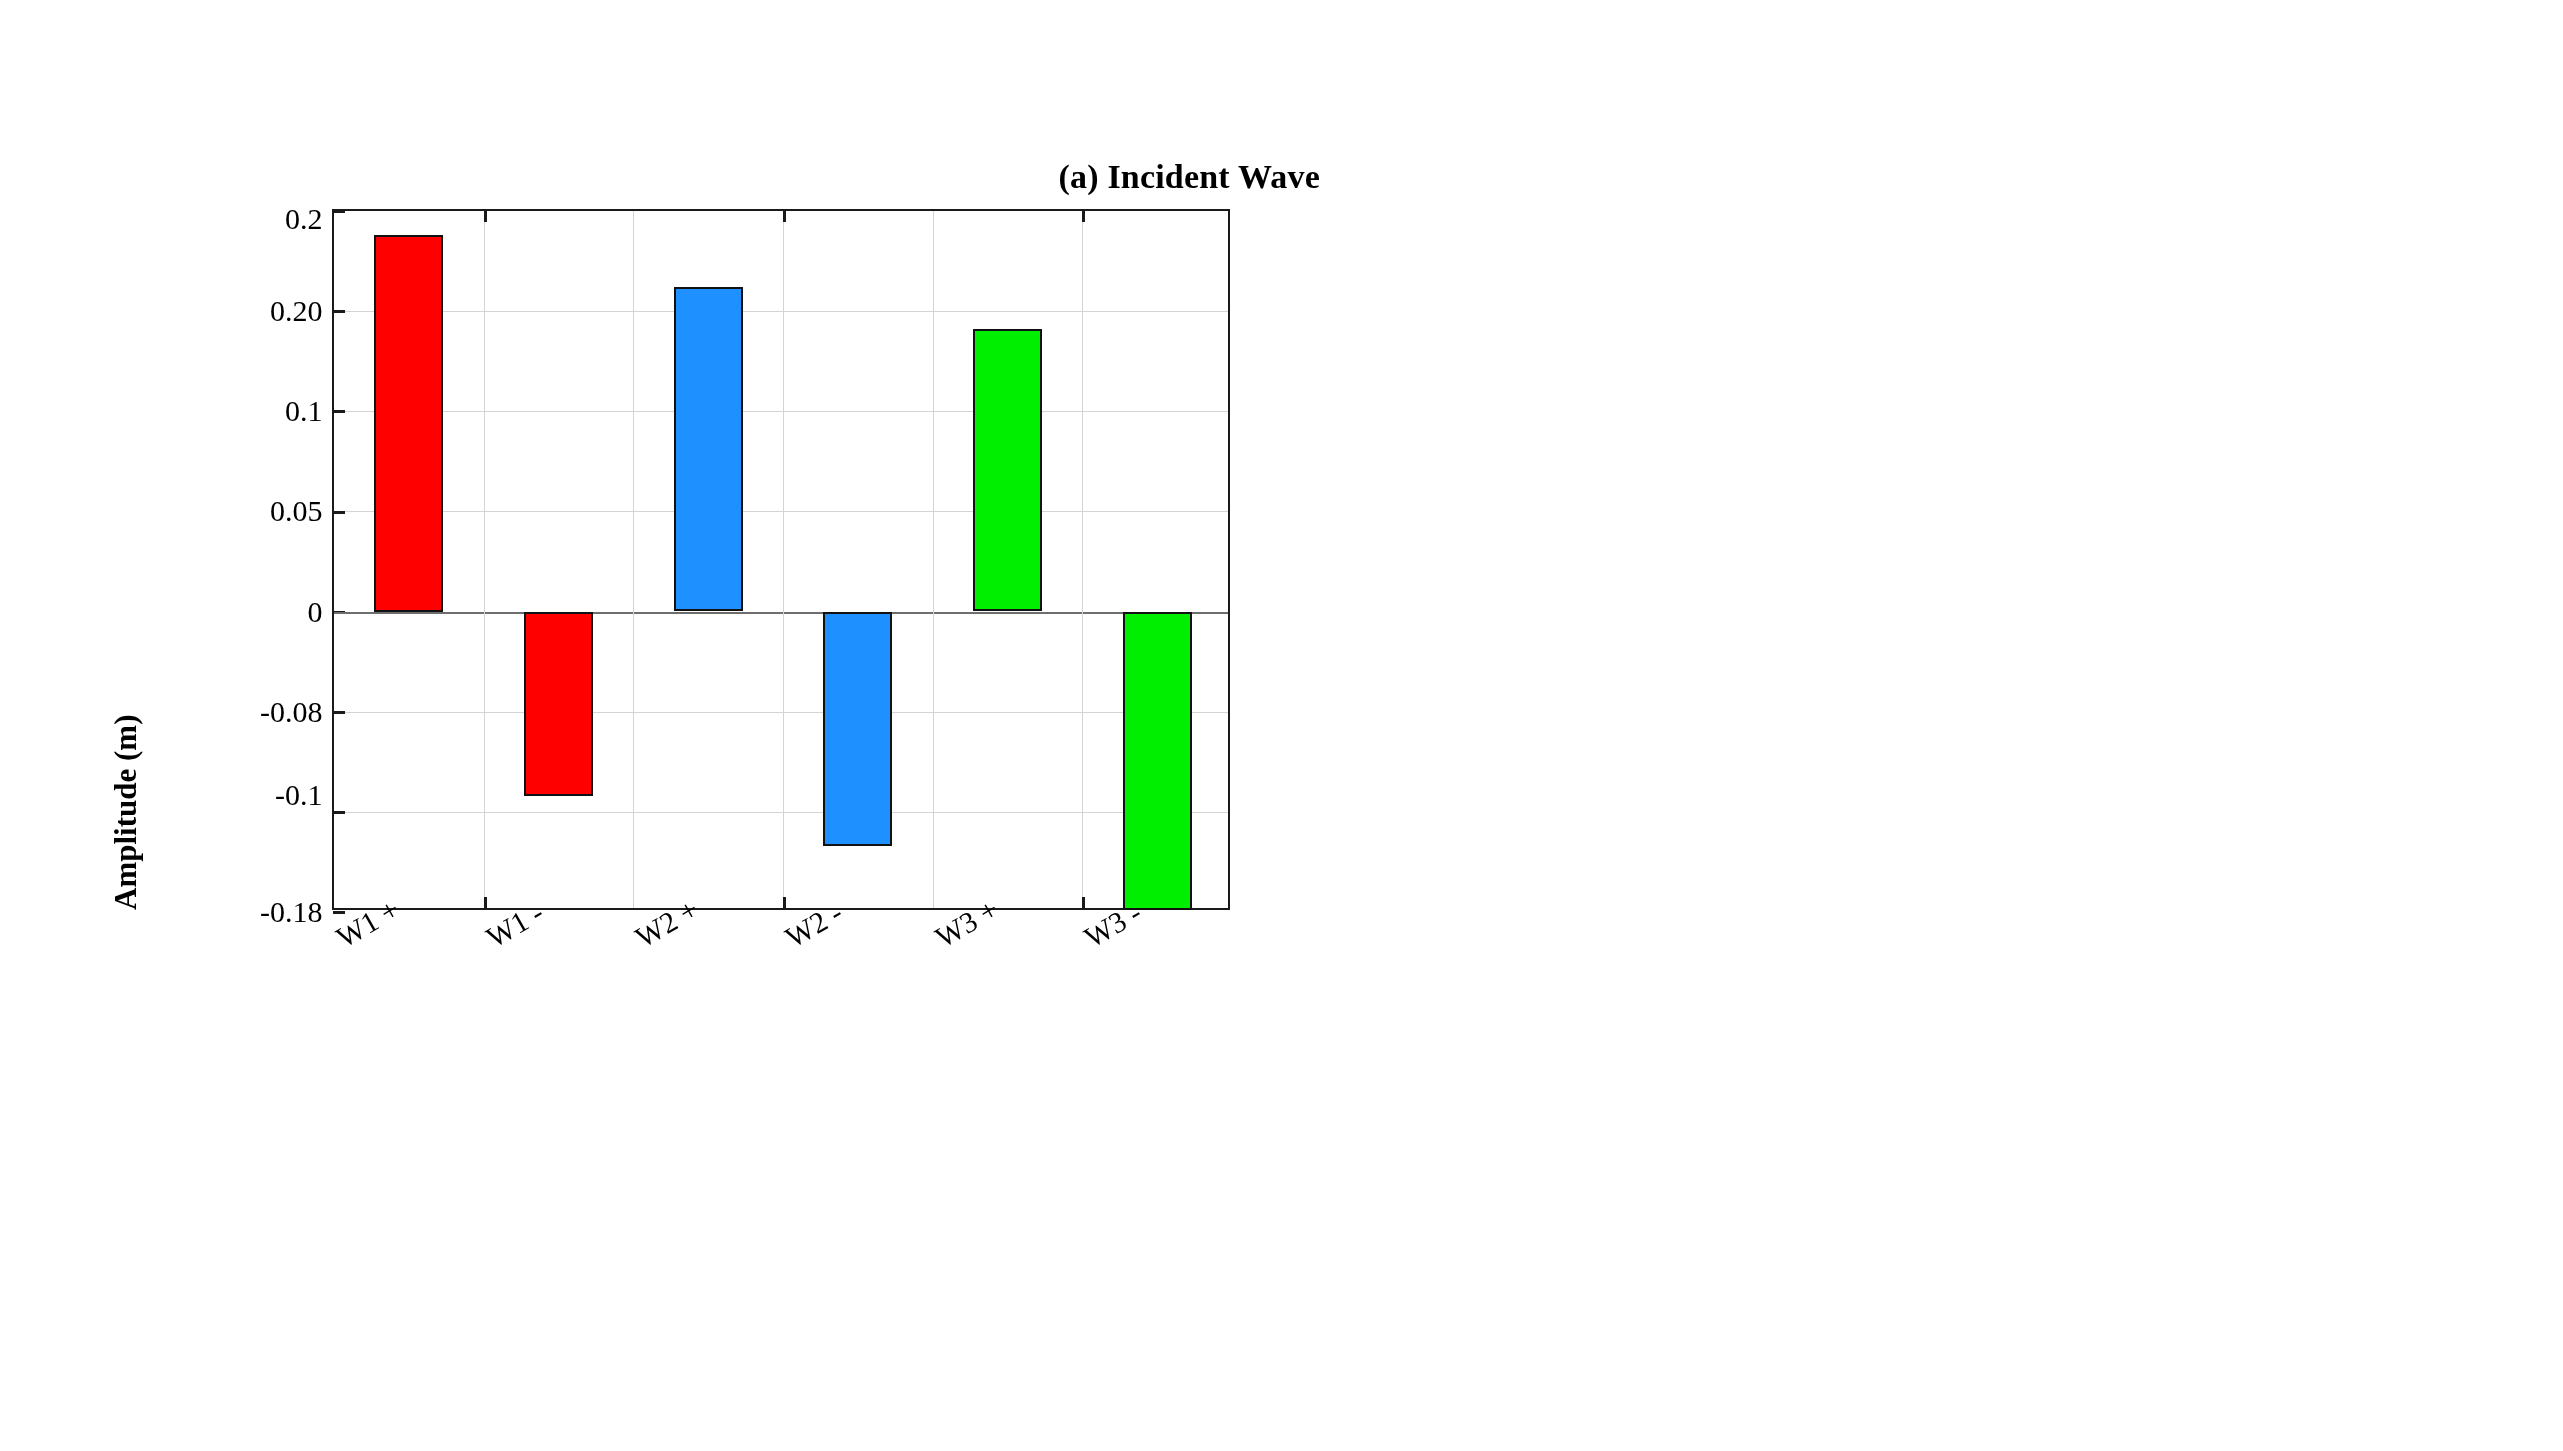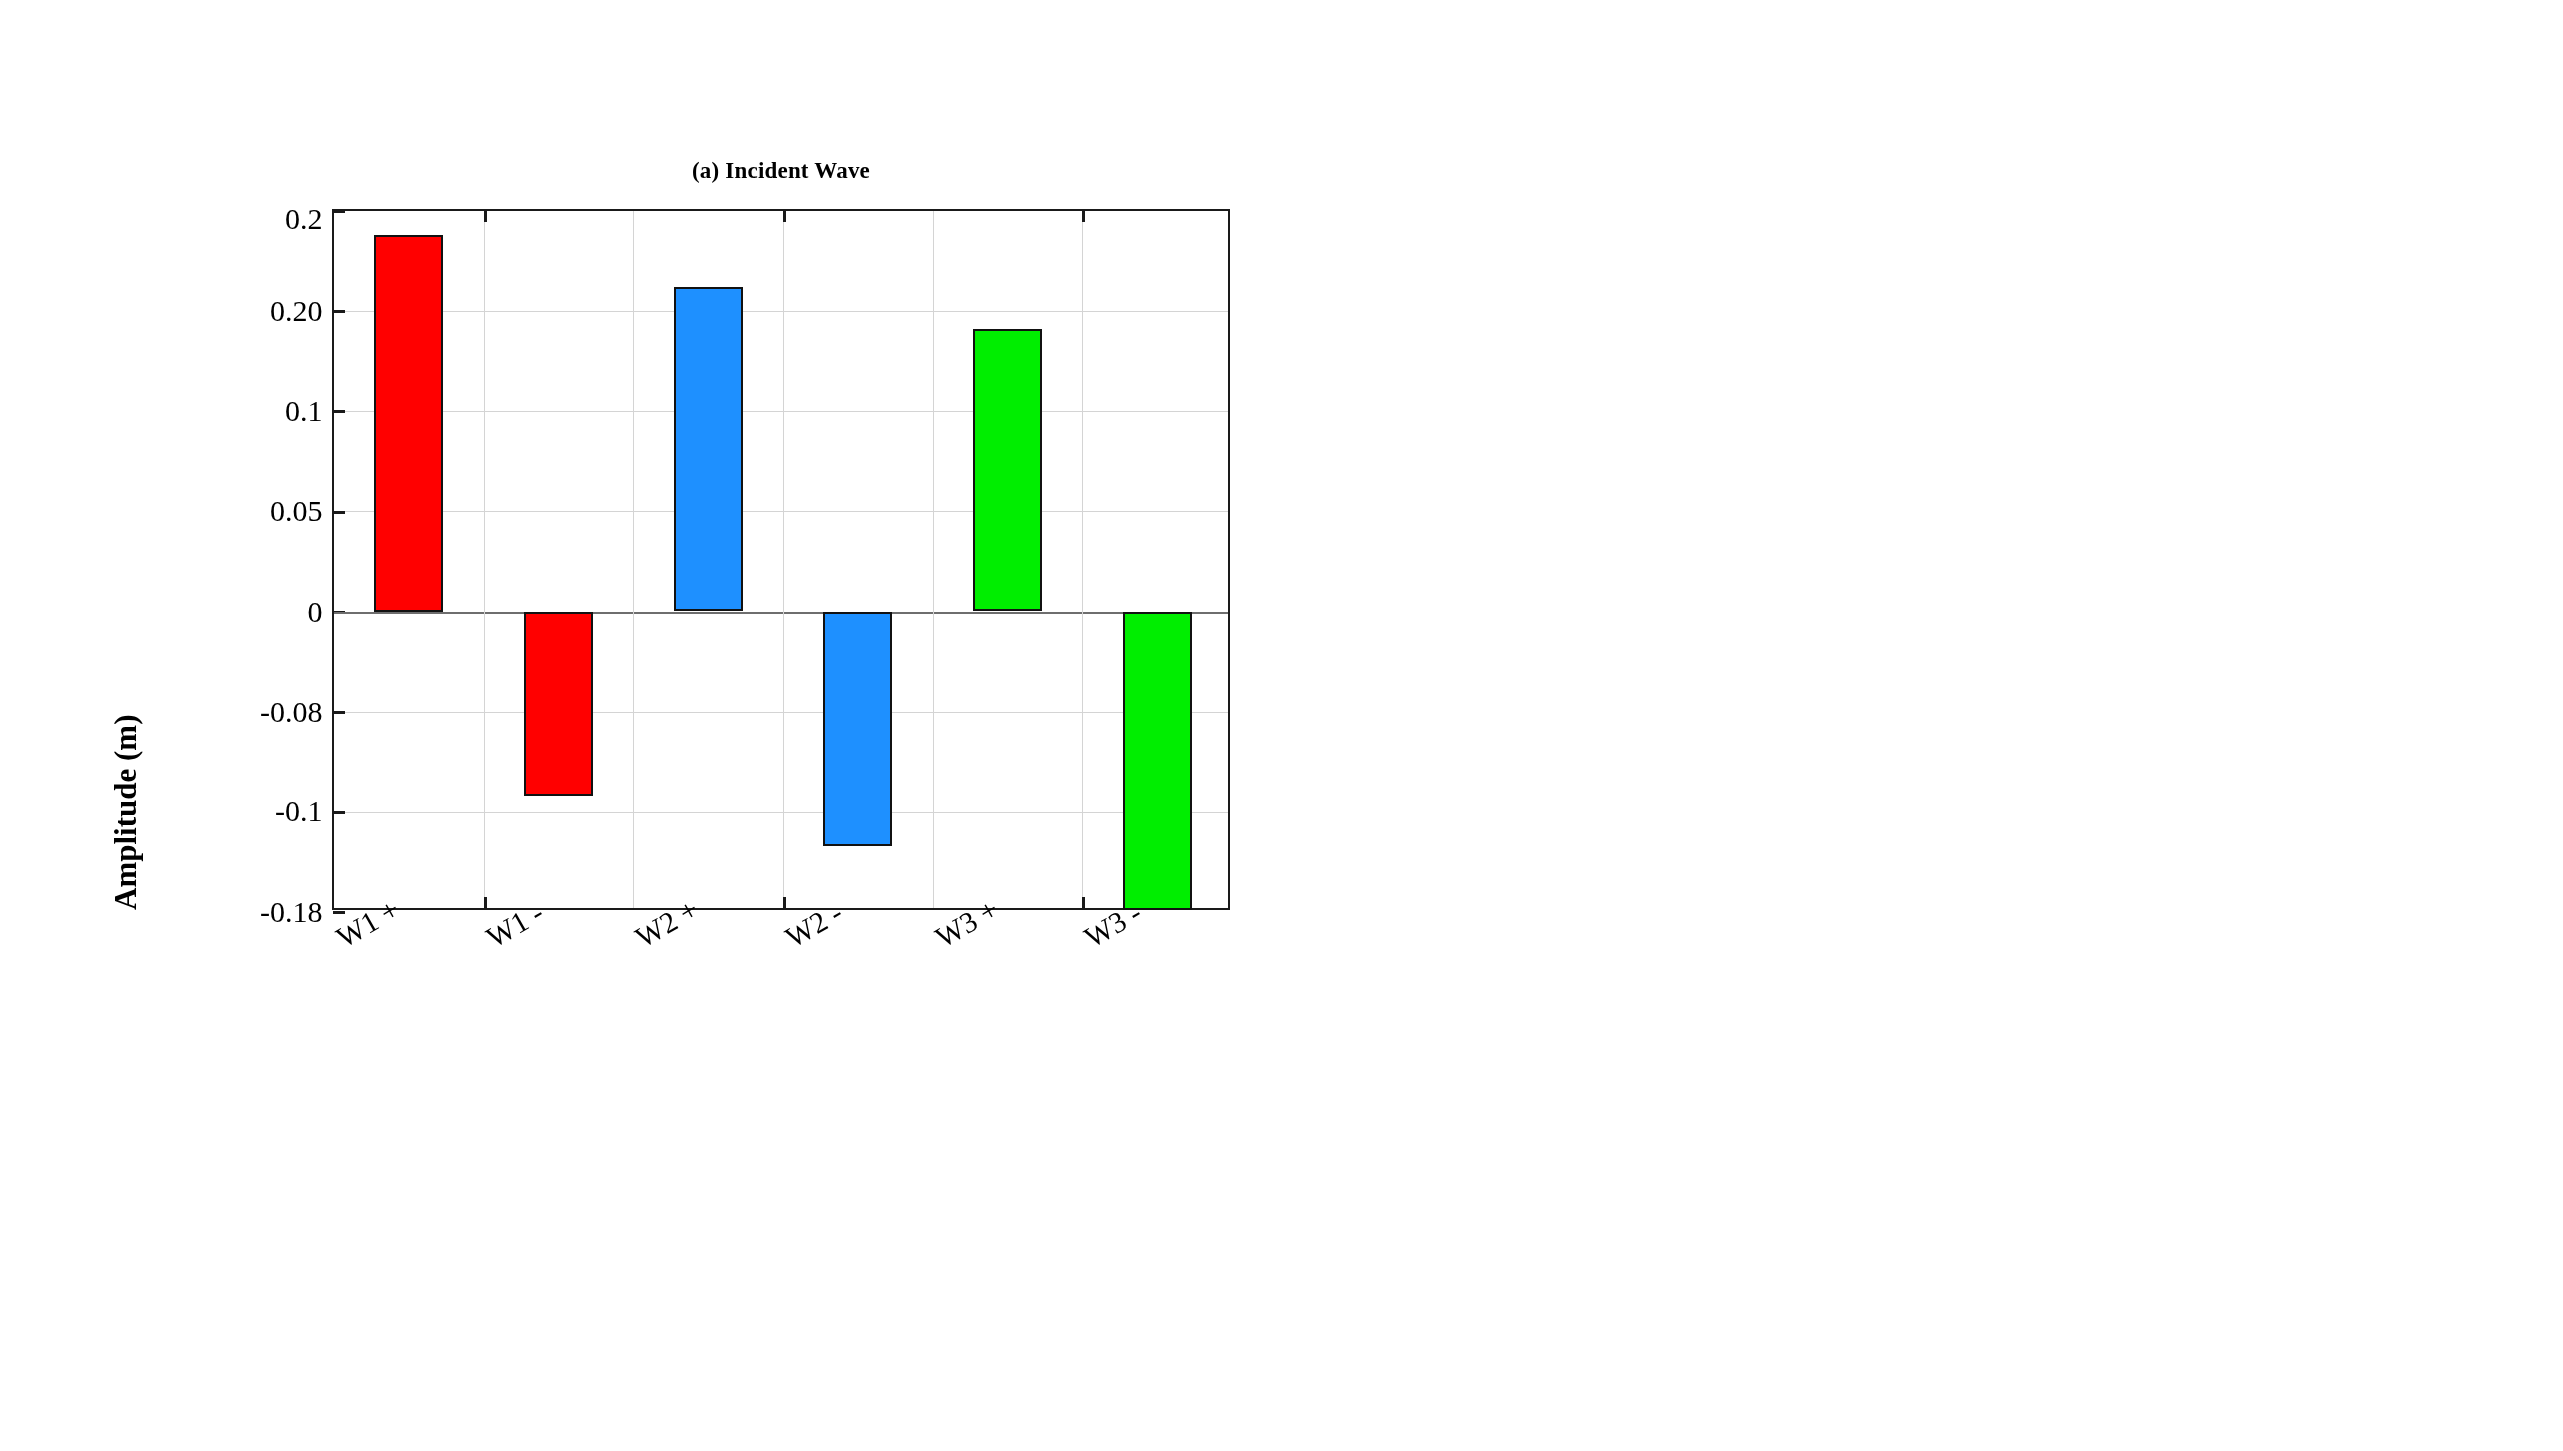--- a/index.html
+++ b/index.html
@@ -29,22 +29,22 @@
     position: relative;
     box-sizing: border-box;
   }
 
   
   .panel-title {
     position: absolute;
     top: 4.9px;
     left: 0;
     width: 100%;
-    text-align: center;
-    font-size: 23px;
+    text-align: right;
+    font-size: 34px;
     font-weight: bold;
     font-family: "Liberation Serif", "DejaVu Serif", serif;
     letter-spacing: 0.2px;
     white-space: nowrap;
   }
 
   
   .ylabel {
     position: absolute;
     font-size: 31px;
@@ -156,21 +156,21 @@
         <div class="tick-y" style="top: 300px;"></div>
         <div class="ytick-label" style="top: 300px;">0.05</div>
         <div class="gridline" style="top: 401px;"></div>
         <div class="tick-y" style="top: 400px;"></div>
         <div class="ytick-label" style="top: 401px;">0</div>
         <div class="gridline" style="top: 501px;"></div>
         <div class="tick-y" style="top: 500px;"></div>
         <div class="ytick-label" style="top: 501px;">-0.08</div>
         <div class="gridline" style="top: 601px;"></div>
         <div class="tick-y" style="top: 600px;"></div>
-        <div class="ytick-label" style="top: 600px; text-align: center;">-0.1</div>
+        <div class="ytick-label" style="top: 584px; text-align: center;">-0.1</div>
         <div class="tick-y" style="top: 700px;"></div>
         <div class="ytick-label" style="top: 701px;">-0.18</div>
         <div class="zeroline" style="top: 401px;"></div>
         <div class="bar" title="W1 +: 0.188" style="left: 40px; top: 24px; width: 69px; height: 377px; background: rgb(255, 0, 0);"></div>
         <div class="xtick-label" style="left: -3px; margin-top: 18px;">W1 +</div>
         <div class="gridline-v" style="left: 150px;"></div>
         <div class="tick-x" style="left: 150px;"></div>
         <div class="tick-x-top" style="left: 150px;"></div>
         <div class="bar" title="W1 -: -0.092" style="left: 190px; top: 401px; width: 69px; height: 184px; background: rgb(255, 0, 0);"></div>
         <div class="xtick-label" style="left: 147px; margin-top: 18px;">W1 -</div>

